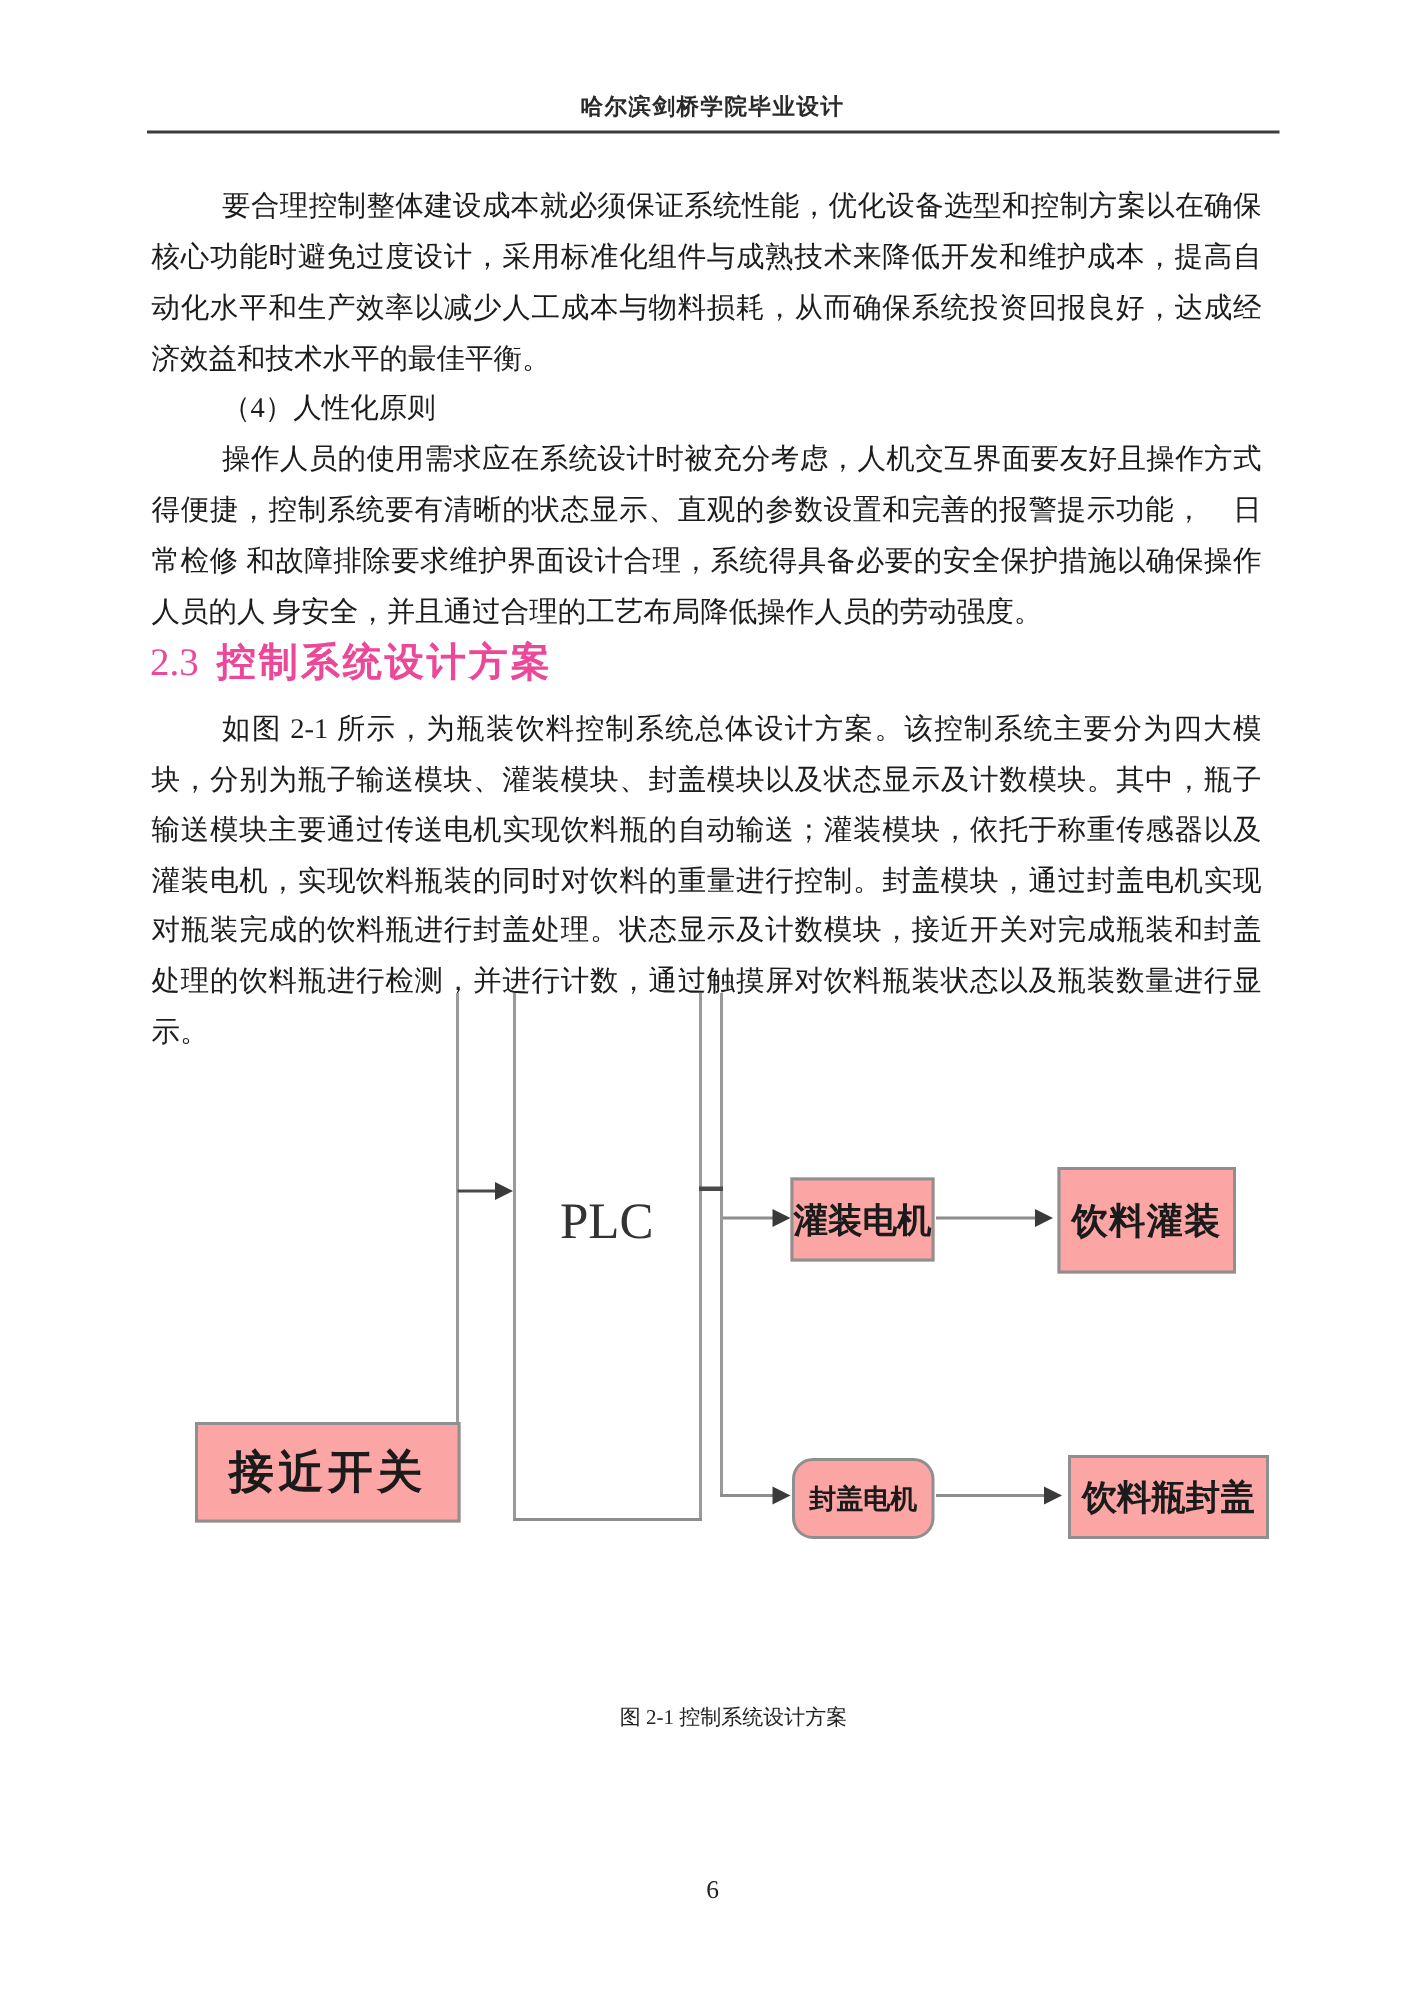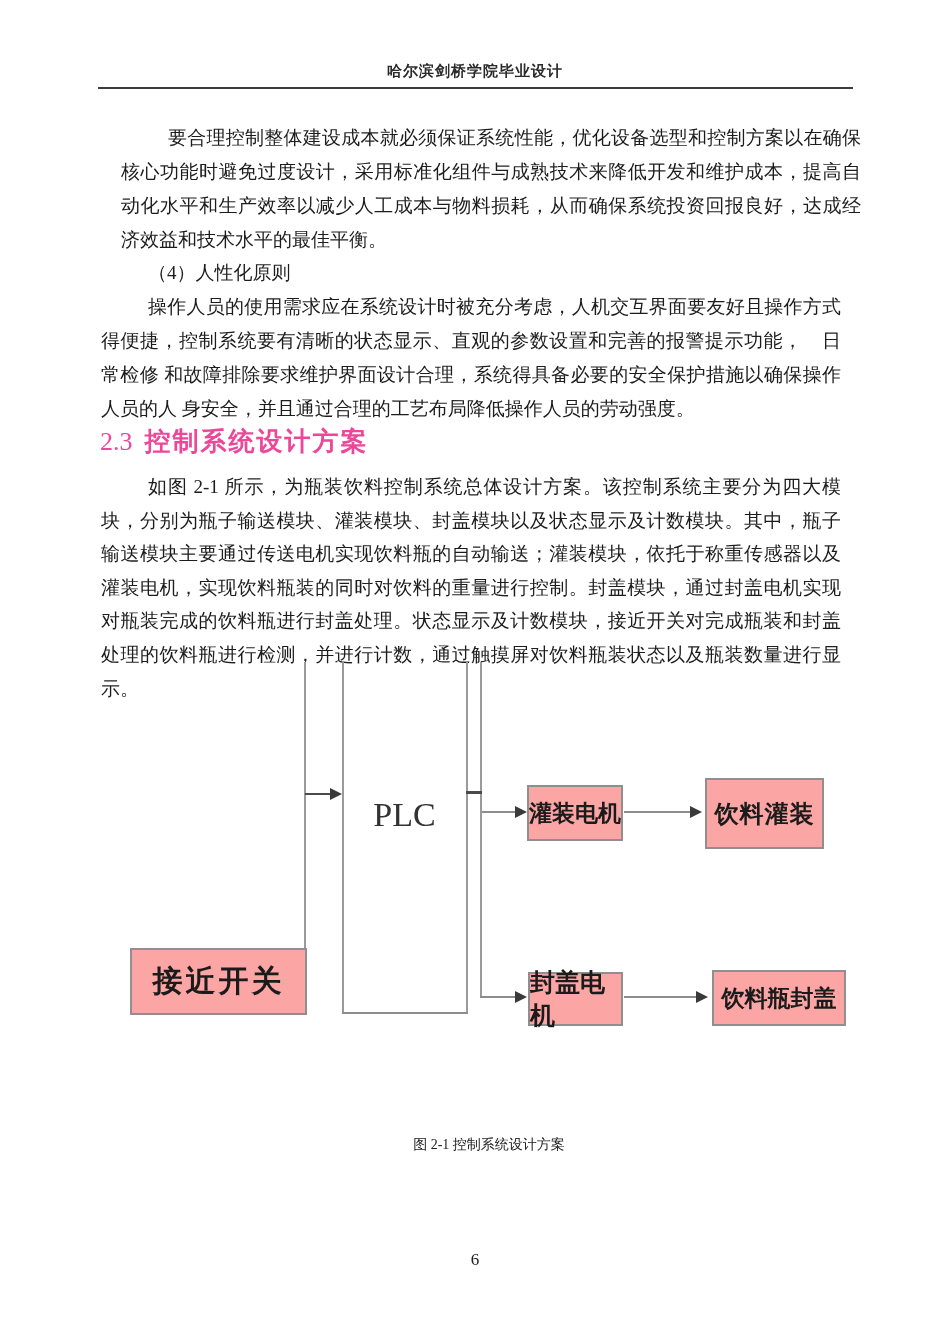--- a/index.html
+++ b/index.html
@@ -8,21 +8,21 @@
     font-family:"Liberation Serif","DejaVu Serif",serif;color:#1e1e1e;overflow:hidden;
   }
   
   .hdr{position:absolute;top:62px;left:0;width:950px;text-align:center;
        font-size:15px;letter-spacing:1px;color:#2a2a2a;font-weight:bold;}
   .hdr-rule{position:absolute;top:87px;left:98px;width:755px;height:2px;background:#3c3c3c;}
   
   .para{position:absolute;left:101px;width:740px;margin:0;font-size:19px;line-height:34px;
         text-align:justify;color:#1c1c1c;}
   .indent{text-indent:47px;}
-  .p1{top:121px;margin-left:20px;}
+  .p1{top:121px;}
   .item4{top:256px;}
   .p2{top:290px;}
   .p3{top:470px;line-height:33.6px;}
   .heading{position:absolute;left:100px;top:424px;margin:0;font-size:26px;color:#ec4899;}
   .hnum{font-family:"Liberation Serif","DejaVu Serif",serif;font-weight:500;margin-right:12px;}
   .htxt{font-family:"Liberation Sans","DejaVu Sans",sans-serif;font-weight:700;letter-spacing:2px;}
   
   .diagram{position:absolute;left:0;top:0;width:950px;height:1066px;pointer-events:none;}
   .vline{position:absolute;width:2px;background:#9a9a9a;}
   .hline{position:absolute;height:2px;background:#8d8d8d;}
@@ -87,21 +87,21 @@
 
     <div class="dbox" style="left:130px;top:948px;width:177px;height:67px;font-size:30px;letter-spacing:3px;">
       <span>接近开关</span>
     </div>
     <div class="dbox" style="left:527px;top:785px;width:96px;height:56px;font-size:23px;">
       <span>灌装电机</span>
     </div>
     <div class="dbox" style="left:705px;top:778px;width:119px;height:71px;font-size:24px;letter-spacing:1px;">
       <span>饮料灌装</span>
     </div>
-    <div class="dbox" style="left:528px;top:972px;width:95px;height:54px;font-size:25px;">
+    <div class="dbox" style="left:528px;top:972px;width:95px;height:54px;font-size:18px;border-radius:14px;">
       <span>封盖电机</span>
     </div>
     <div class="dbox" style="left:712px;top:970px;width:134px;height:56px;font-size:23px;">
       <span>饮料瓶封盖</span>
     </div>
   </div>
 
   <div class="caption">图 2-1  控制系统设计方案</div>
 
   <div class="pagenum">6</div>

